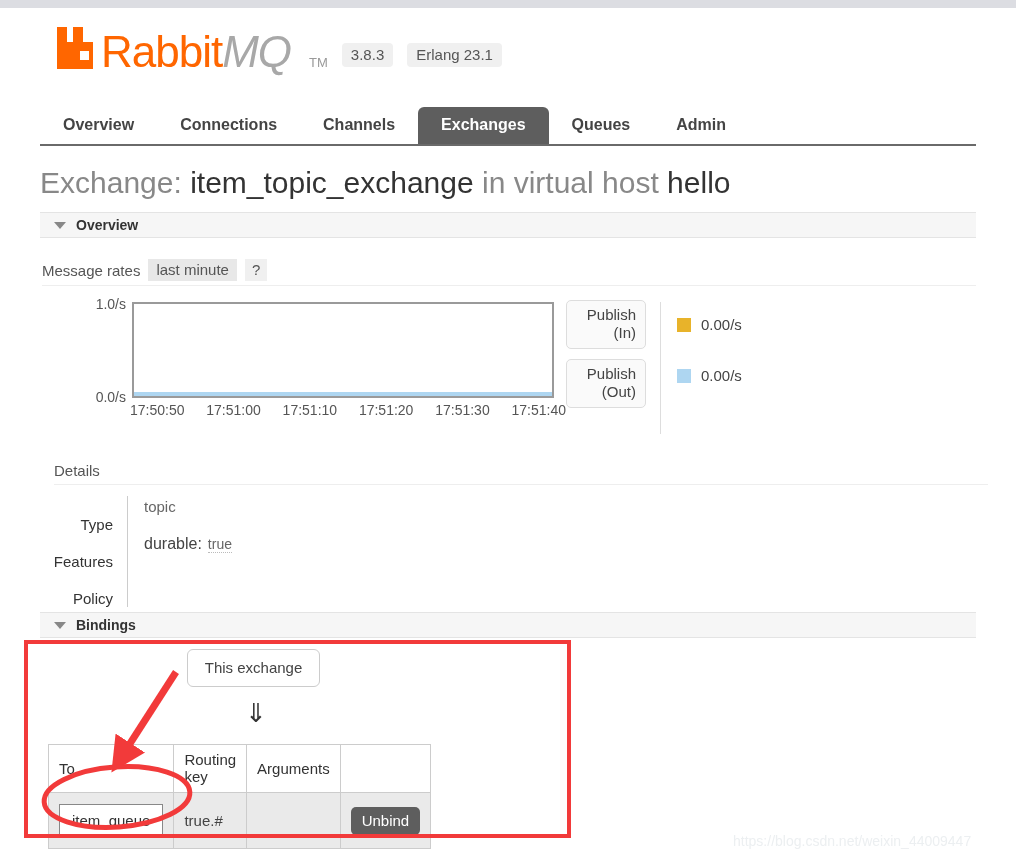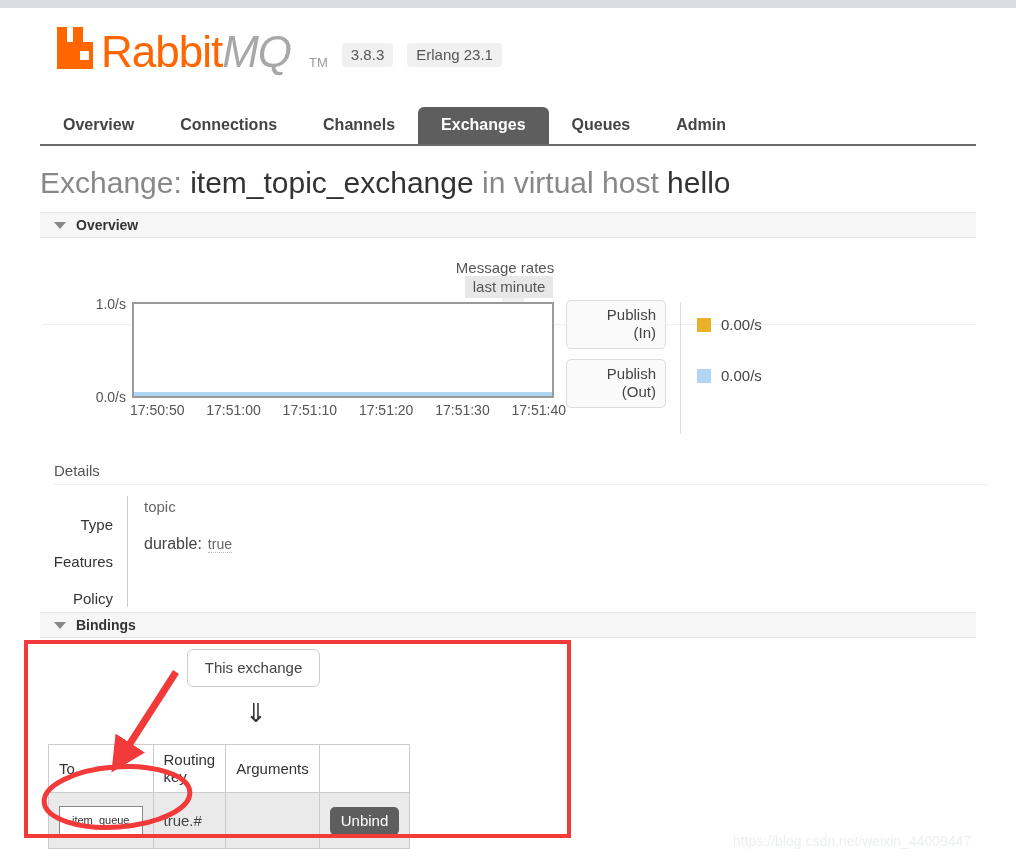--- a/index.html
+++ b/index.html
@@ -129,21 +129,20 @@
 
   
   .rates-row {
     position: absolute;
     top: 259px; left: 42px;
     display: flex;
     align-items: center;
     width: 934px;
     border-bottom: 1px solid #eee;
     padding-bottom: 4px;
-    flex-direction: column;
   }
   .rates-label { font-size: 15px; color: #555; margin-right: 8px; }
   .pill {
     background: #e8e8e8;
     color: #555;
     font-size: 15px;
     padding: 2px 8px 3px 8px;
     cursor: pointer;
   }
   .pill.help {
@@ -185,21 +184,21 @@
     color: #555;
     display: flex;
     justify-content: space-between;
     white-space: nowrap;
   }
 
   
   .legend { position: absolute; top: 300px; left: 566px; display: flex; }
   .legend-btns { display: flex; flex-direction: column; }
   .leg-btn {
-    width: 100px;
+    width: 80px;
     border: 1px solid #ddd;
     border-radius: 5px;
     background: #fafafa;
     color: #444;
     font-size: 15px;
     text-align: right;
     padding: 5px 9px 6px 9px;
     margin-bottom: 10px;
     line-height: 18px;
     cursor: pointer;
@@ -306,21 +305,21 @@
   .col-to { width: 121px; }
   .col-rk { width: 82px; }
   .col-arg { width: 101px; }
   .col-act { width: 79px; }
   .queue-chip {
     display: inline-block;
     border: 1px solid #888;
     background: #ffffff;
     color: #333;
     padding: 7px 12px 8px 12px;
-    font-size: 11px;
+    font-size: 15px;
   }
   .unbind-btn {
     display: inline-block;
     background: #5e5e5e;
     color: #fff;
     border-radius: 5px;
     padding: 5px 11px 6px 11px;
     font-size: 15px;
     cursor: pointer;
   }

